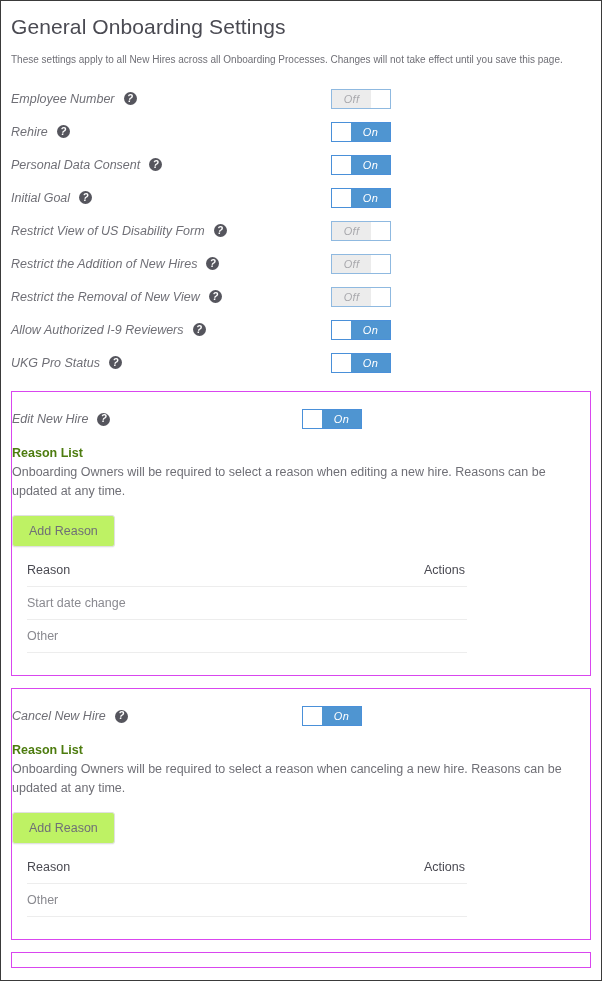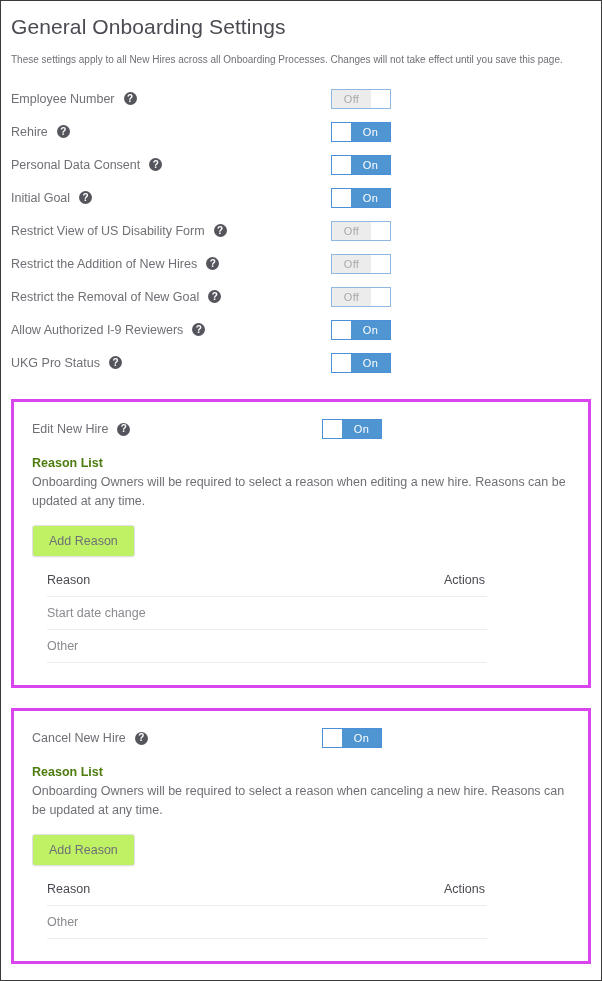--- a/index.html
+++ b/index.html
@@ -45,20 +45,21 @@
 
   
   .settings-list {
     margin-top: 14px;
   }
   .setting-row {
     position: relative;
     display: flex;
     align-items: center;
     height: 33px;
+    font-style: italic;
   }
   .setting-label {
     font-size: 12.5px;
     color: #6f6f76;
     white-space: nowrap;
   }
   .help-icon {
     display: inline-flex;
     align-items: center;
     justify-content: center;
@@ -113,25 +114,25 @@
   .toggle.off { border-color: #8fb9e0; }
   .toggle.off .knob { order: 2; background: #ffffff; }
   .toggle.off .fill {
     order: 1;
     background: #ececec;
     color: #a9a9ad;
   }
 
   
   .card {
-    border: 3px solid #d946ef;
+    border: 1px solid #d946ef;
     background: #ffffff;
     box-sizing: border-box;
-    margin-top: 20px;
-    padding: 14px 18px 18px 18px;
+    margin-top: 12px;
+    padding: 14px 18px 18px 0;
     position: relative;
   }
   .card .setting-row {
     height: 26px;
   }
   .card .toggle-slot { left: 290px; }
 
   .sub-heading {
     font-size: 12.5px;
     font-weight: bold;
@@ -257,21 +258,21 @@
           <span class="setting-label">Restrict the Addition of New Hires</span>
           <span class="help-icon">?</span>
           <span class="toggle-slot">
             <span class="toggle off">
               <span class="knob"></span>
               <span class="fill">Off</span>
             </span>
           </span>
         </div>
         <div class="setting-row">
-          <span class="setting-label">Restrict the Removal of New Goal</span>
+          <span class="setting-label">Restrict the Removal of New View</span>
           <span class="help-icon">?</span>
           <span class="toggle-slot">
             <span class="toggle off">
               <span class="knob"></span>
               <span class="fill">Off</span>
             </span>
           </span>
         </div>
         <div class="setting-row">
           <span class="setting-label">Allow Authorized I-9 Reviewers</span>

